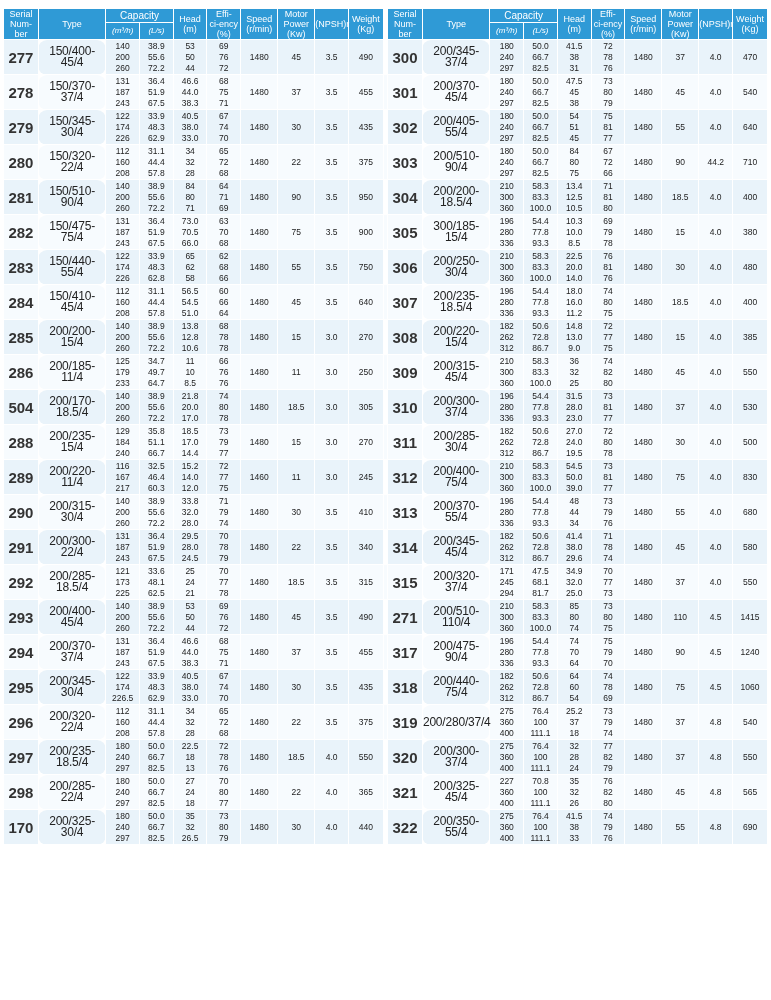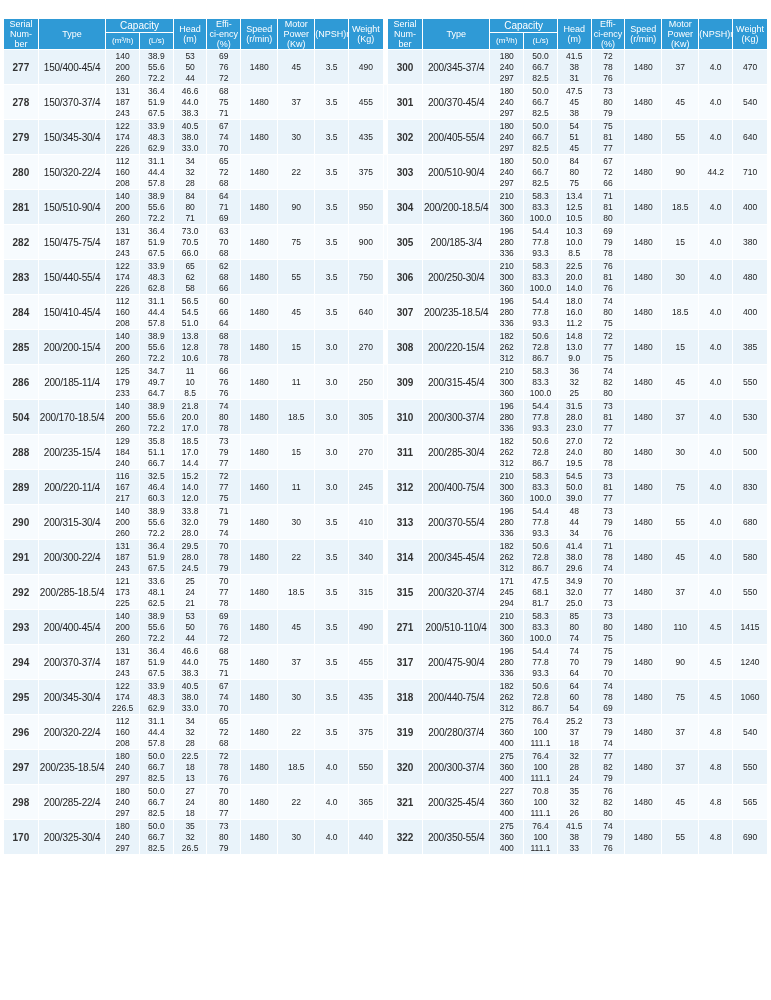--- a/index.html
+++ b/index.html
@@ -4,21 +4,21 @@
 <style>
   html,body{margin:0;padding:0;background:#ffffff;}
   body{
     width:771px;
     font-family:"Liberation Sans", sans-serif;
     color:#222;
   }
   #sheet{
     width:771px;
     box-sizing:border-box;
-    padding:18px 3px 6px 3px;
+    padding:8px 3px 6px 3px;
   }
   table.pumptable{
     border-collapse:collapse;
     width:765px;
     table-layout:fixed;
   }
   table.pumptable td, table.pumptable th{
     border:1px solid #ffffff;
     text-align:center;
     vertical-align:middle;
@@ -32,41 +32,43 @@
     line-height:10px;
     font-weight:normal;
     padding:2px 1px;
   }
   thead th.cap-top{
     font-size:10px;
   }
   thead th.unit{
     font-size:8px;
     padding:1px 0;
+    font-style:italic;
   }
   
   tbody td{
     background:#e9f3fa;
     font-size:8.5px;
     line-height:11px;
     color:#222;
     padding:1px 1px;
     height:34px;
   }
   tbody tr.alt td{
     background:#f7fbfe;
   }
   td.serial{
-    font-size:10px;
+    font-size:15px;
     font-weight:bold;
     color:#333;
   }
   td.type{
-    font-size:10px;
+    font-size:12px;
     letter-spacing:-0.2px;
+    border-radius:9px;
   }
   td.num{
     font-size:8.5px;
   }
   td.multi{
     font-size:8.5px;
     line-height:11px;
     white-space:pre-line;
   }
   td.gap{
@@ -359,21 +361,21 @@
 66.0</td>
           <td class="multi">63
 70
 68</td>
           <td class="num">1480</td>
           <td class="num">75</td>
           <td class="num">3.5</td>
           <td class="num">900</td>
           <td class="gap"></td>
           <td class="serial">305</td>
-          <td class="type">200/185-3/4</td>
+          <td class="type">300/185-15/4</td>
           <td class="multi">196
 280
 336</td>
           <td class="multi">54.4
 77.8
 93.3</td>
           <td class="multi">10.3
 10.0
 8.5</td>
           <td class="multi">69

